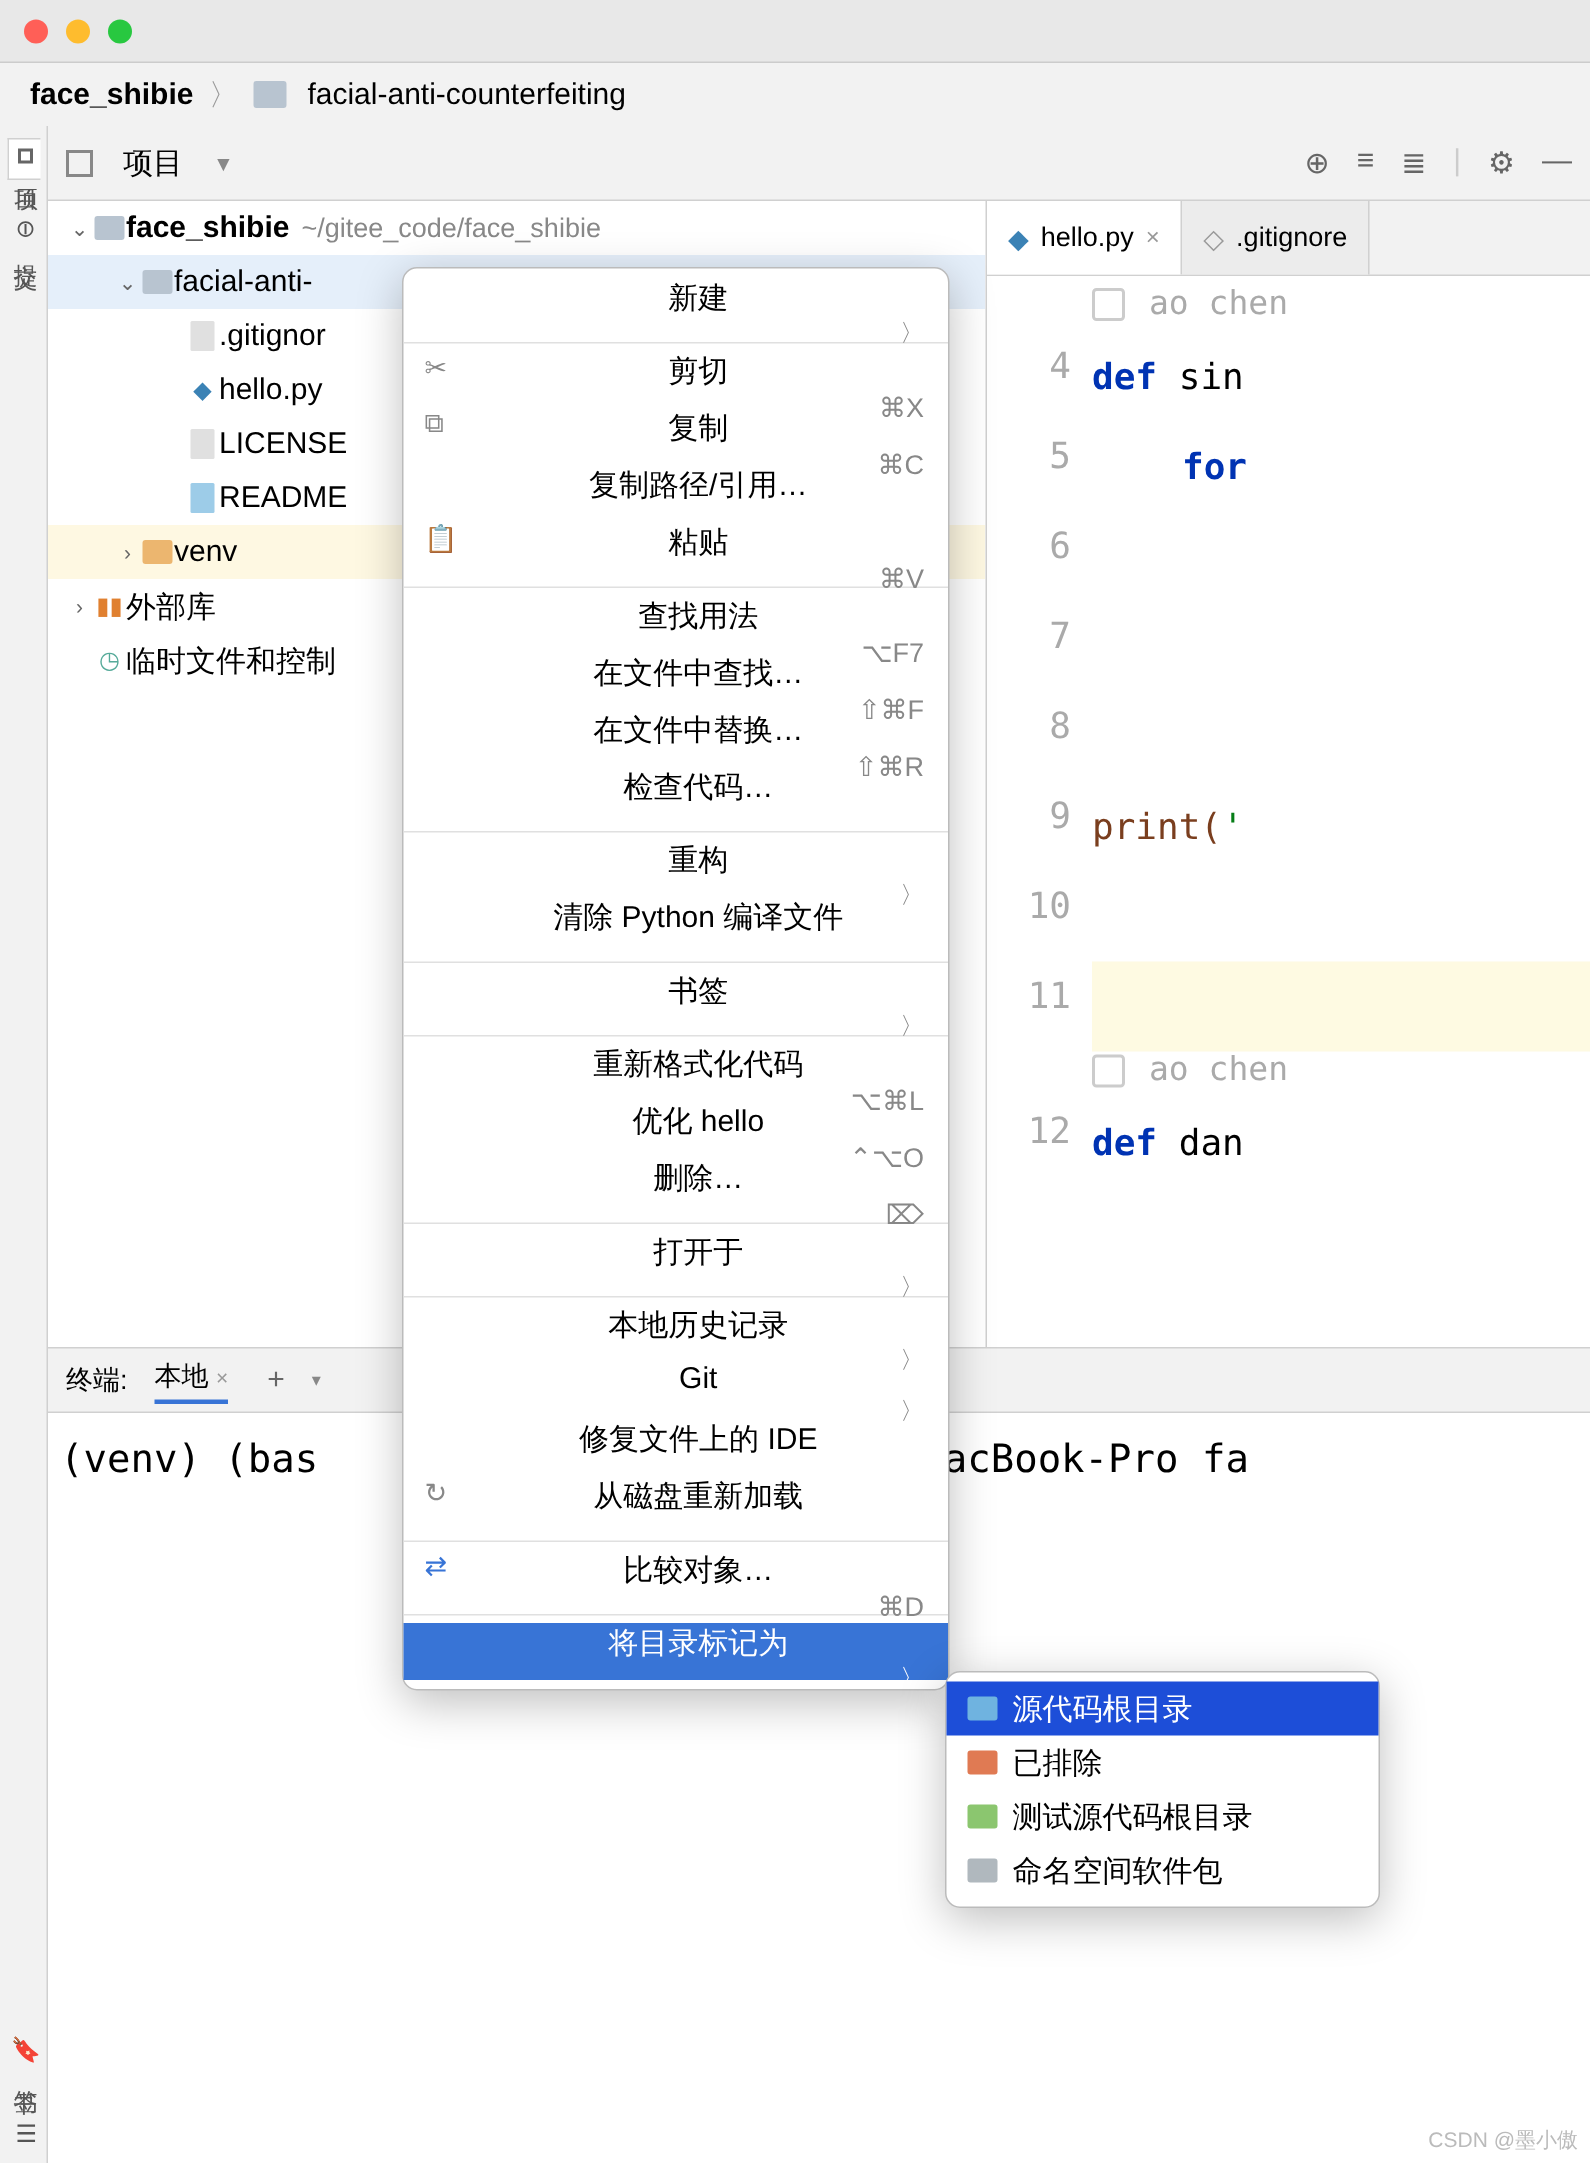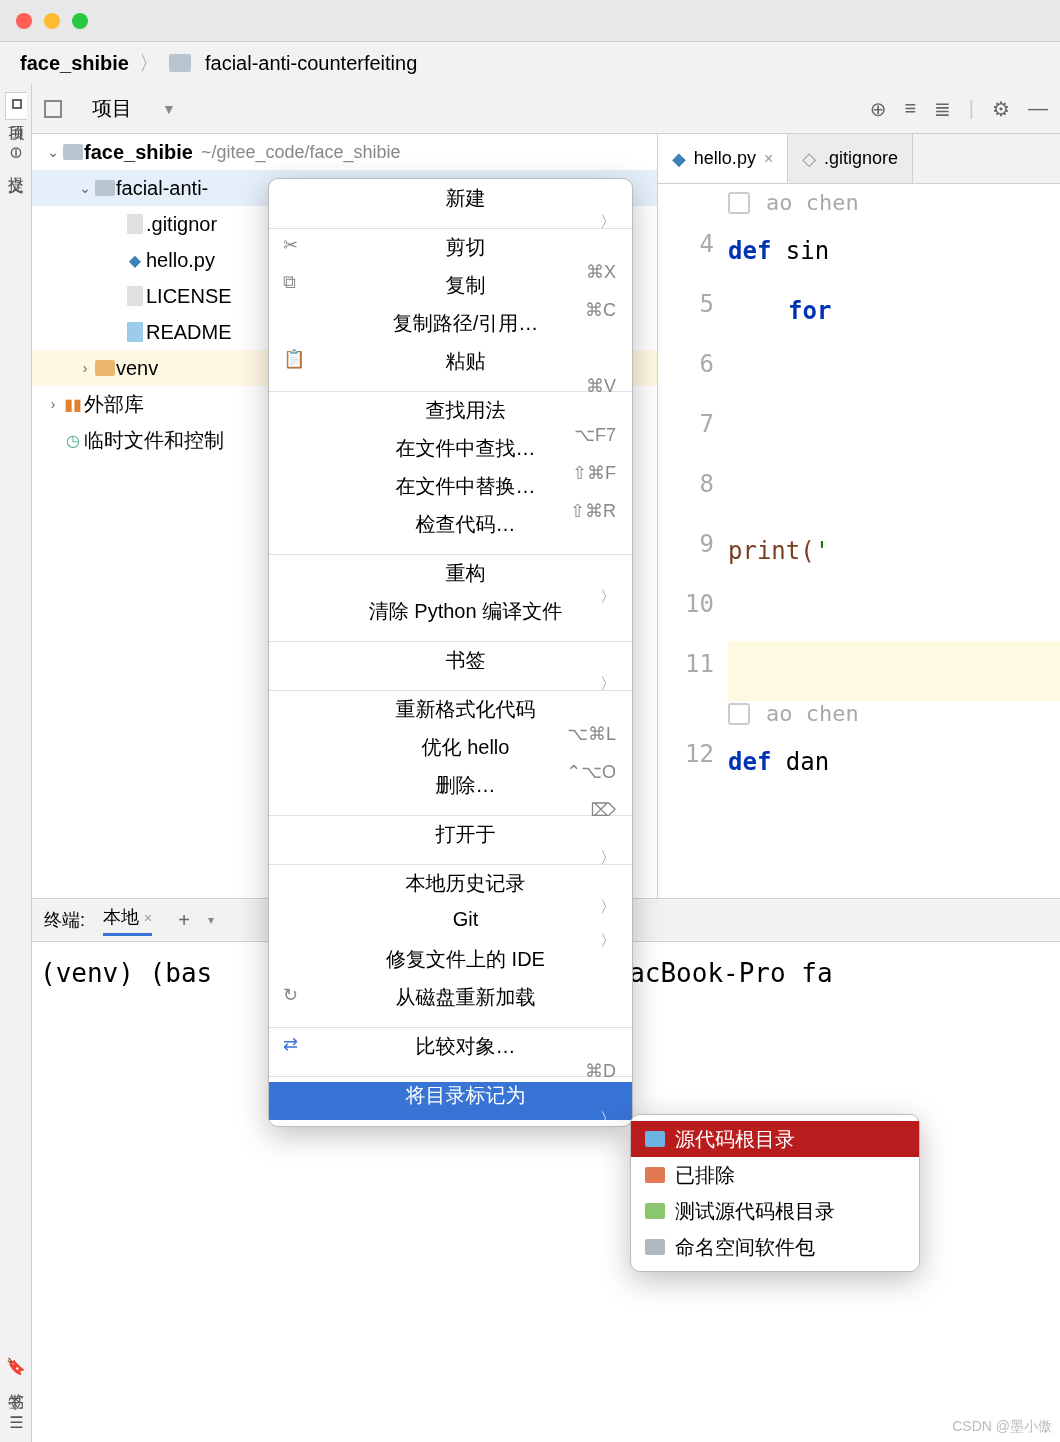--- a/index.html
+++ b/index.html
@@ -8,21 +8,21 @@
 .tl-dot { width: 16px; height: 16px; border-radius: 50%; }
 .red { background: #ff5f57; } .yellow { background: #febc2e; } .green { background: #28c840; }
 .breadcrumb { height: 42px; display: flex; align-items: center; padding-left: 20px; gap: 10px; background: #f2f2f2; font-size: 20px; }
 .breadcrumb .sep { color: #999; }
 .folder-ico { display: inline-block; width: 22px; height: 18px; background: #b8c4d0; border-radius: 2px; margin-right: 4px; vertical-align: -2px; }
 .main-row { display: flex; height: calc(100% - 84px); }
 .side-vert { width: 32px; background: #f2f2f2; border-right: 1px solid #d0d0d0; display: flex; flex-direction: column; align-items: center; padding-top: 8px; gap: 20px; }
 .vert-text { writing-mode: vertical-rl; font-size: 16px; color: #555; padding: 6px 0; }
 .vert-text.active { background: #fff; border: 1px solid #d0d0d0; border-right: none; }
 .panel { flex: 1; display: flex; flex-direction: column; background: #fff; }
-.panel-toolbar { height: 50px; display: flex; align-items: center; padding: 0 12px; border-bottom: 1px solid #d0d0d0; gap: 26px; background: #f2f2f2; }
+.panel-toolbar { height: 50px; display: flex; align-items: center; padding: 0 12px; border-bottom: 1px solid #d0d0d0; gap: 16px; background: #f2f2f2; }
 .panel-toolbar .label { font-size: 20px; margin-left: 4px; }
 .dropdown-tri { color: #888; font-size: 14px; margin-left: 4px; }
 .tb-icons { margin-left: auto; display: flex; gap: 18px; color: #666; font-size: 20px; }
 .tb-icons span { cursor: default; }
 .content-row { display: flex; flex: 1; min-height: 0; }
 .tree { width: 625px; background: #fff; font-size: 20px; overflow: hidden; }
 .tree-row { display: flex; align-items: center; height: 36px; white-space: nowrap; }
 .tree-row.sel { background: #e5effa; }
 .tree-row.sel-light { background: #fef8e2; }
 .chev { width: 18px; display: inline-block; text-align: center; color: #666; font-size: 14px; }
@@ -54,21 +54,21 @@
 .context-menu { position: absolute; left: 268px; top: 178px; width: 365px; background: #fff; border: 1px solid #bbb; border-radius: 10px; box-shadow: 0 8px 30px rgba(0,0,0,0.25); font-size: 20px; padding: 6px 0; }
 .cm-item { display: flex; align-items: center; height: 38px; padding: 0 16px 0 46px; position: relative; flex-direction: column; }
 .cm-item.sel { background: #3874d6; color: #fff; }
 .cm-item .sc { margin-left: auto; color: #888; font-size: 18px; }
 .cm-item .arw { margin-left: auto; color: #888; font-size: 16px; }
 .cm-item.sel .arw { color: #fff; }
 .cm-item .mi { position: absolute; left: 14px; color: #888; font-size: 18px; }
 .cm-sep { height: 1px; background: #e0e0e0; margin: 5px 0; }
 .sub-menu { position: absolute; left: 630px; top: 1114px; width: 290px; background: #fff; border: 1px solid #bbb; border-radius: 10px; box-shadow: 0 8px 30px rgba(0,0,0,0.25); font-size: 20px; padding: 6px 0; }
 .sm-item { display: flex; align-items: center; height: 36px; padding: 0 16px 0 14px; gap: 10px; }
-.sm-item.sel { background: #b91c1c; color: #fff; align-items: center; }
+.sm-item.sel { background: #1d4ed8; color: #fff; align-items: center; }
 .sm-ico { width: 20px; height: 16px; border-radius: 2px; }
 .watermark { position: absolute; right: 8px; bottom: 6px; font-size: 14px; color: #bbb; }
 </style>
 </head>
 <body>
 
 <div class="titlebar">
   <div class="tl-dot red"></div>
   <div class="tl-dot yellow"></div>
   <div class="tl-dot green"></div>

